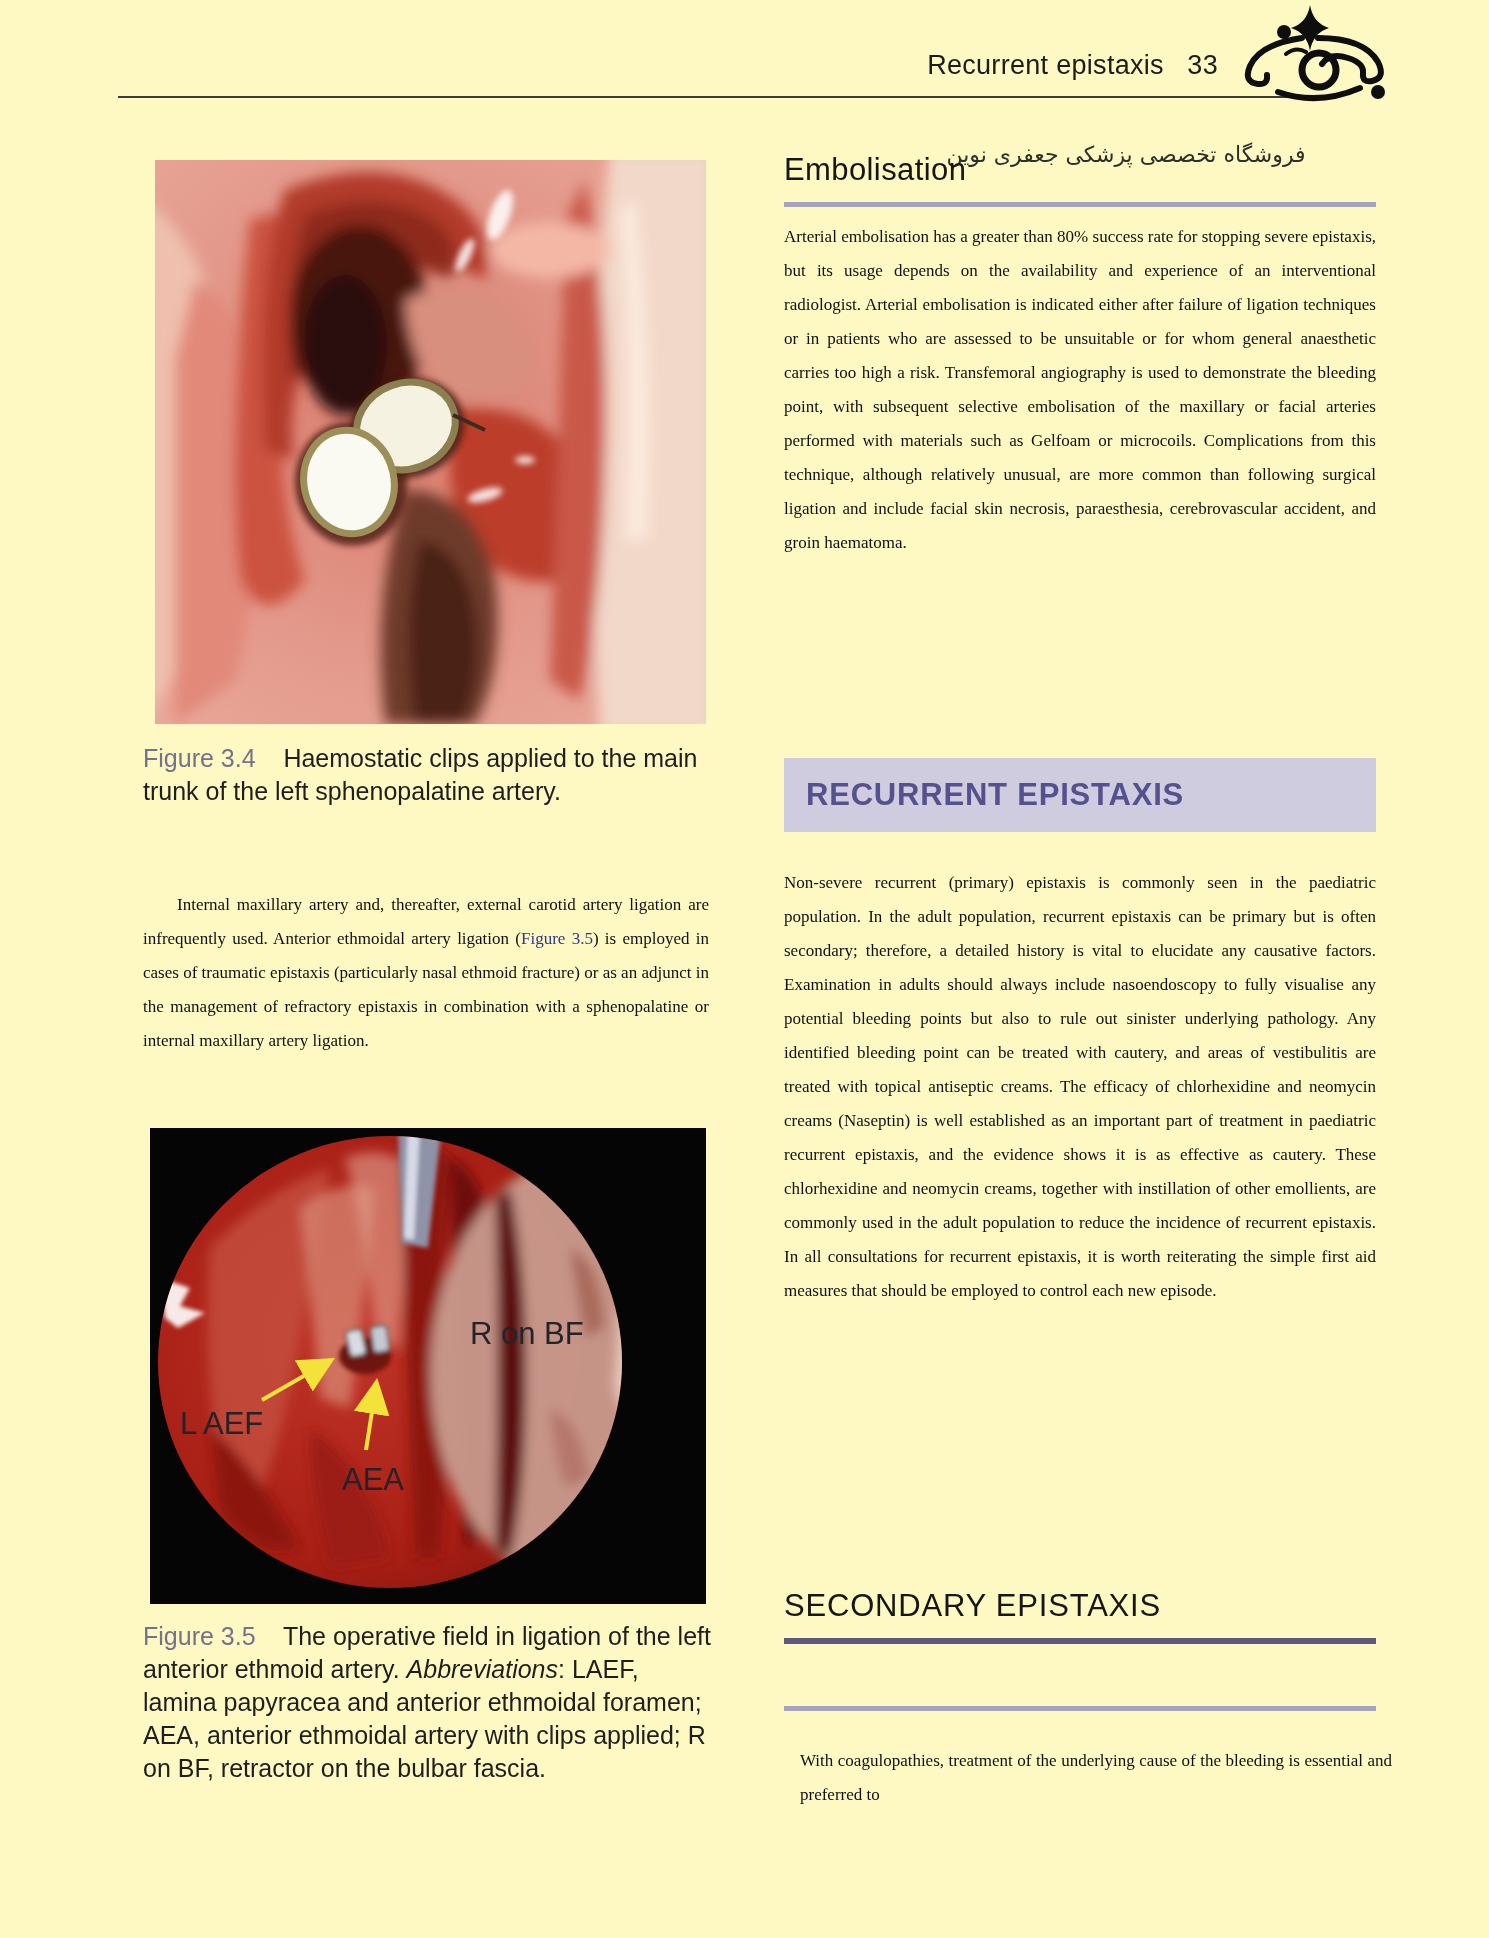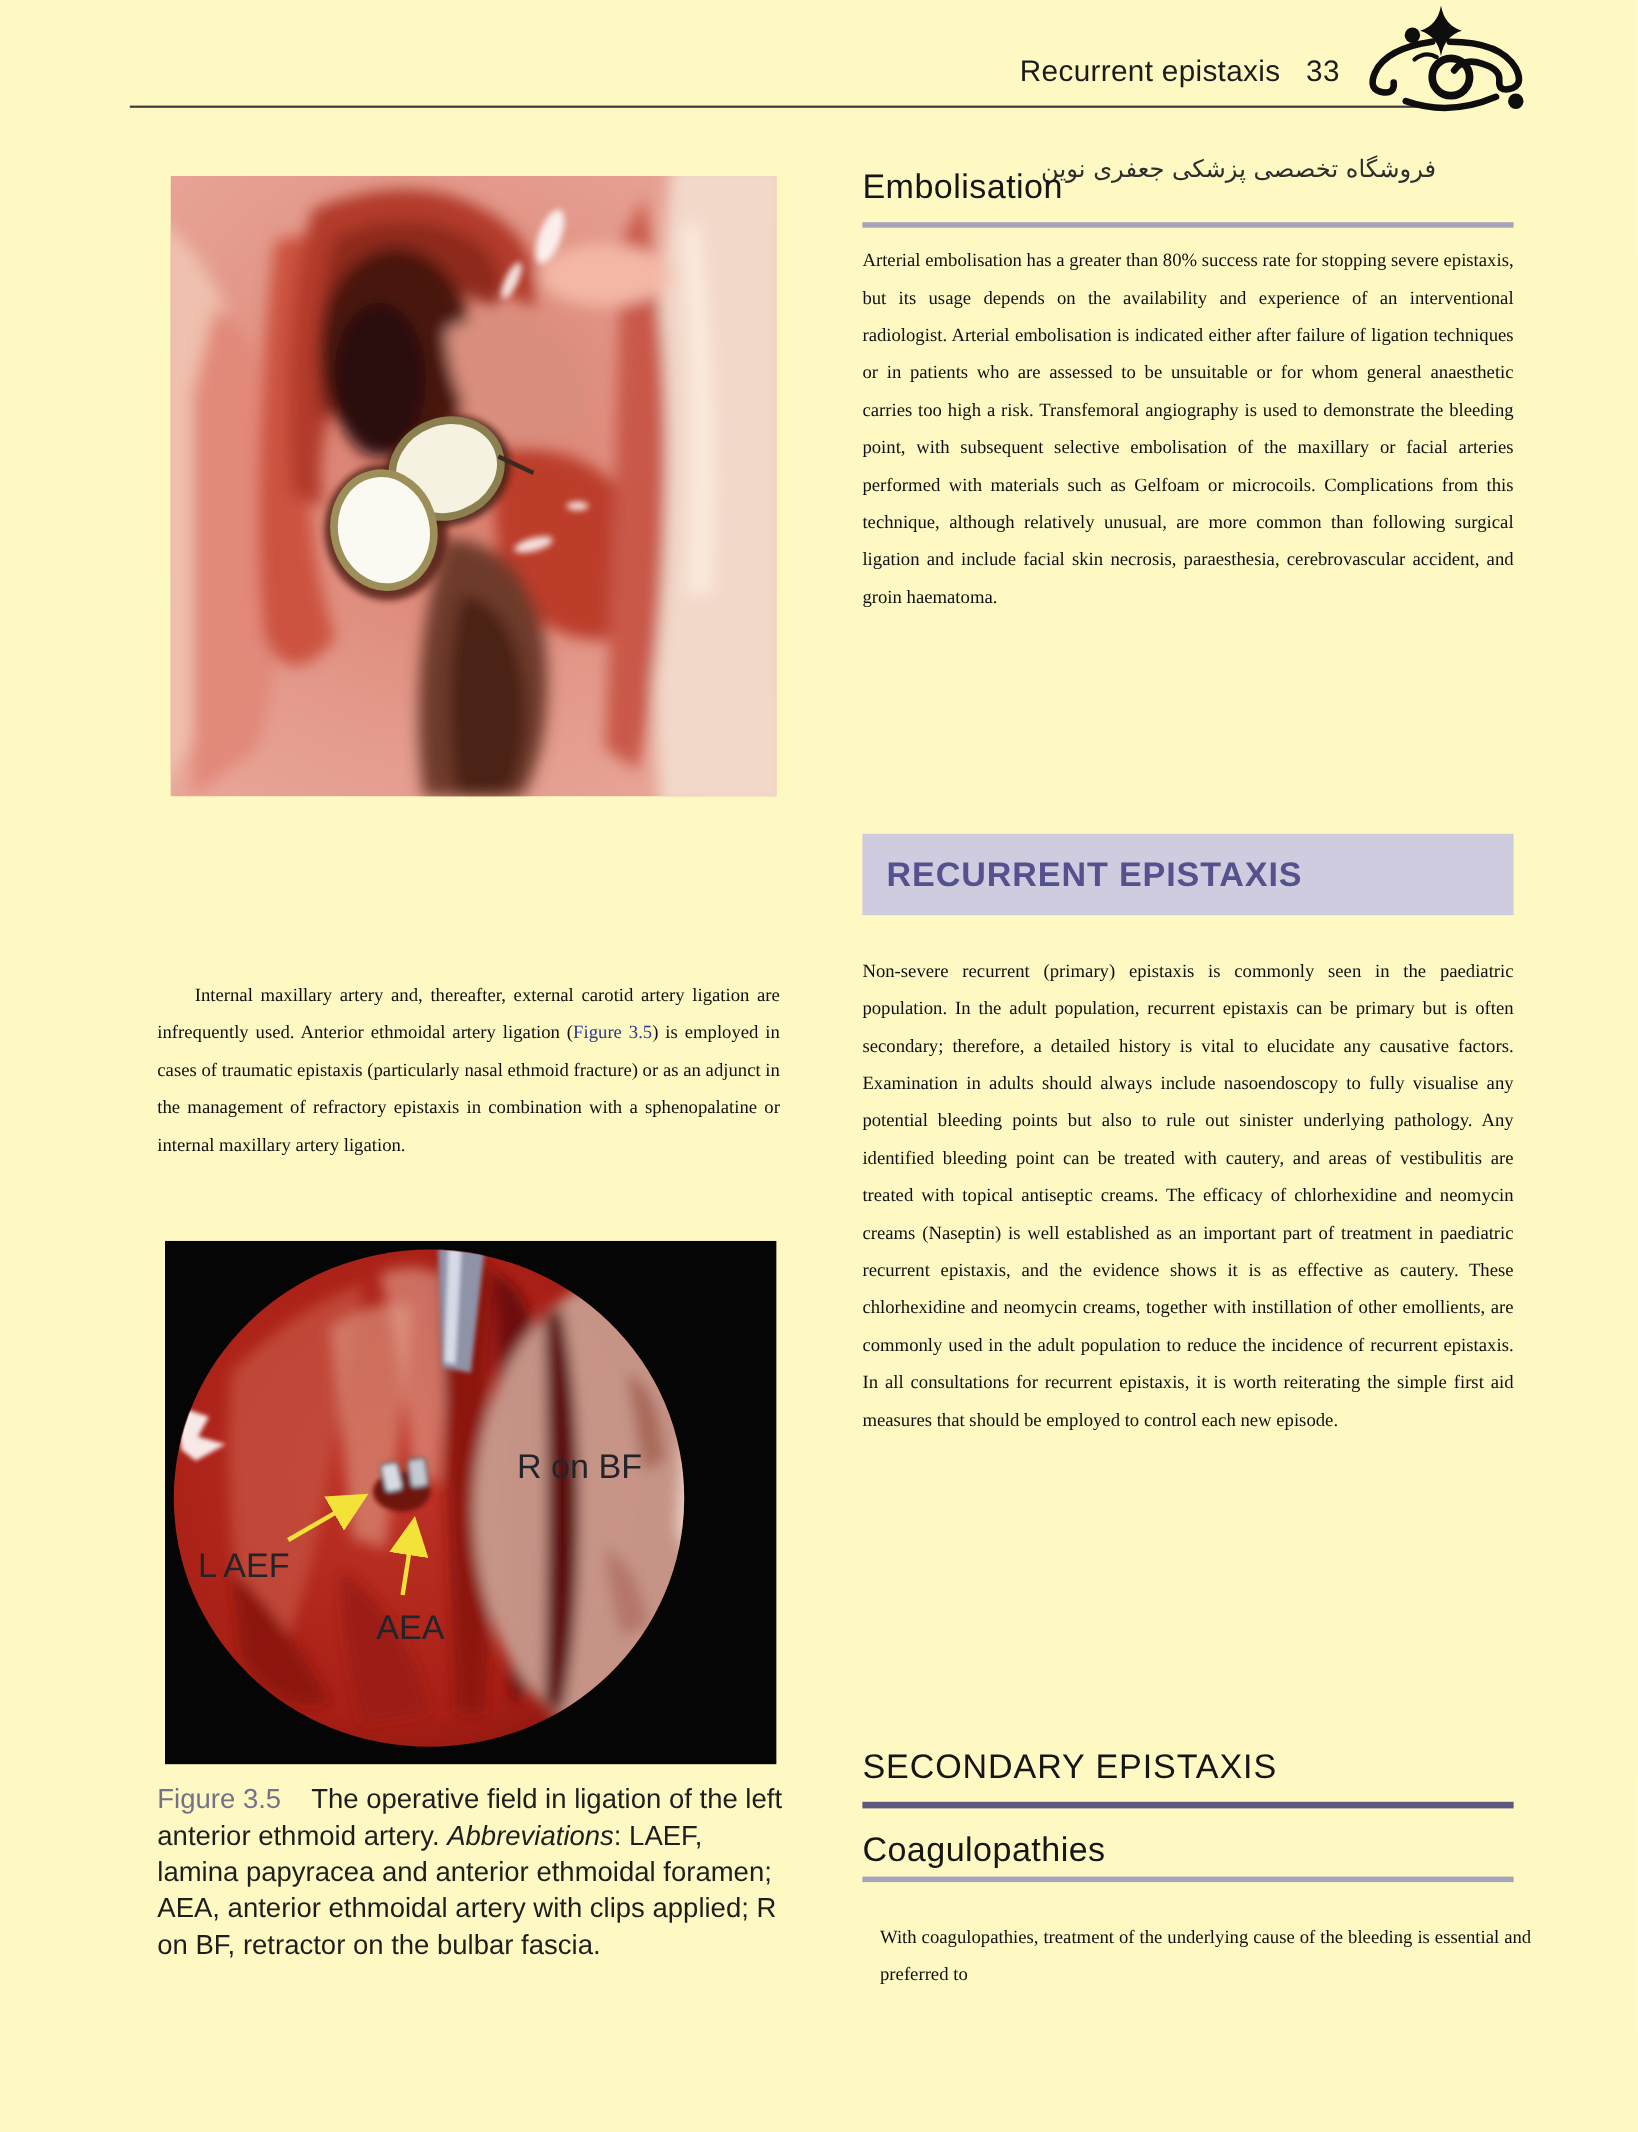--- a/index.html
+++ b/index.html
@@ -137,20 +137,25 @@
       <path d="M298 255 L330 270" stroke="#3c2a20" stroke-width="4"></path>
     </g>
     <g fill="#ffffff" opacity="0.85" filter="url(#soft3)">
       <ellipse cx="345" cy="55" rx="10" ry="26" transform="rotate(20 345 55)"></ellipse>
       <ellipse cx="310" cy="95" rx="6" ry="18" transform="rotate(25 310 95)"></ellipse>
       <ellipse cx="330" cy="335" rx="18" ry="6" transform="rotate(-15 330 335)"></ellipse>
       <ellipse cx="370" cy="300" rx="10" ry="4"></ellipse>
     </g>
   </svg>
 
+  <div class="abs caption left-col-x cap-3-4">
+    <span class="figlabel">Figure 3.4</span>
+    <span>&nbsp;&nbsp;</span>
+    <span>Haemostatic clips applied to the main trunk of the left sphenopalatine artery.</span>
+  </div>
 
   <p class="abs body-serif left-col-x para-left" style="margin:0">
     <span>Internal maxillary artery and, thereafter, external carotid artery ligation are infrequently used. Anterior ethmoidal artery ligation (</span><a class="figref">Figure 3.5</a><span>) is employed in cases of traumatic epistaxis (particularly nasal ethmoid fracture) or as an adjunct in the management of refractory epistaxis in combination with a sphenopalatine or internal maxillary artery ligation.</span>
   </p>
 
   <svg class="abs fig fig-3-5" viewBox="0 0 556 476" preserveAspectRatio="none">
     <defs>
       <radialGradient id="f5red" cx="42%" cy="45%" r="70%">
         <stop offset="0%" stop-color="#c03428"></stop>
         <stop offset="70%" stop-color="#a81f15"></stop>
@@ -215,17 +220,16 @@
   <p class="abs body-serif right-col-x para-embolisation" style="margin:0">Arterial embolisation has a greater than 80% success rate for stopping severe epistaxis, but its usage depends on the availability and experience of an interventional radiologist. Arterial embolisation is indicated either after failure of ligation techniques or in patients who are assessed to be unsuitable or for whom general anaesthetic carries too high a risk. Transfemoral angiography is used to demonstrate the bleeding point, with subsequent selective embolisation of the maxillary or facial arteries performed with materials such as Gelfoam or microcoils. Complications from this technique, although relatively unusual, are more common than following surgical ligation and include facial skin necrosis, paraesthesia, cerebrovascular accident, and groin haematoma.</p>
 
   <div class="abs banner right-col-x">
     <span>RECURRENT EPISTAXIS</span>
   </div>
   <p class="abs body-serif right-col-x para-recurrent" style="margin:0">Non-severe recurrent (primary) epistaxis is commonly seen in the paediatric population. In the adult population, recurrent epistaxis can be primary but is often secondary; therefore, a detailed history is vital to elucidate any causative factors. Examination in adults should always include nasoendoscopy to fully visualise any potential bleeding points but also to rule out sinister underlying pathology. Any identified bleeding point can be treated with cautery, and areas of vestibulitis are treated with topical antiseptic creams. The efficacy of chlorhexidine and neomycin creams (Naseptin) is well established as an important part of treatment in paediatric recurrent epistaxis, and the evidence shows it is as effective as cautery. These chlorhexidine and neomycin creams, together with instillation of other emollients, are commonly used in the adult population to reduce the incidence of recurrent epistaxis. In all consultations for recurrent epistaxis, it is worth reiterating the simple first aid measures that should be employed to control each new episode.</p>
 
   <h2 class="abs h-sans right-col-x h-secondary" style="margin:0">SECONDARY EPISTAXIS</h2>
   <div class="abs rule-dark right-col-x"></div>
 
-  <h3 class="abs h-sans right-col-x h-coag" style="margin:0">Coagulopathies</h3>
   <div class="abs rule-light rule-coag right-col-x"></div>
   <p class="abs body-serif right-col-x para-coag" style="margin:16px">With coagulopathies, treatment of the underlying cause of the bleeding is essential and preferred to</p>
 
 </div>
 
 </body></html>

